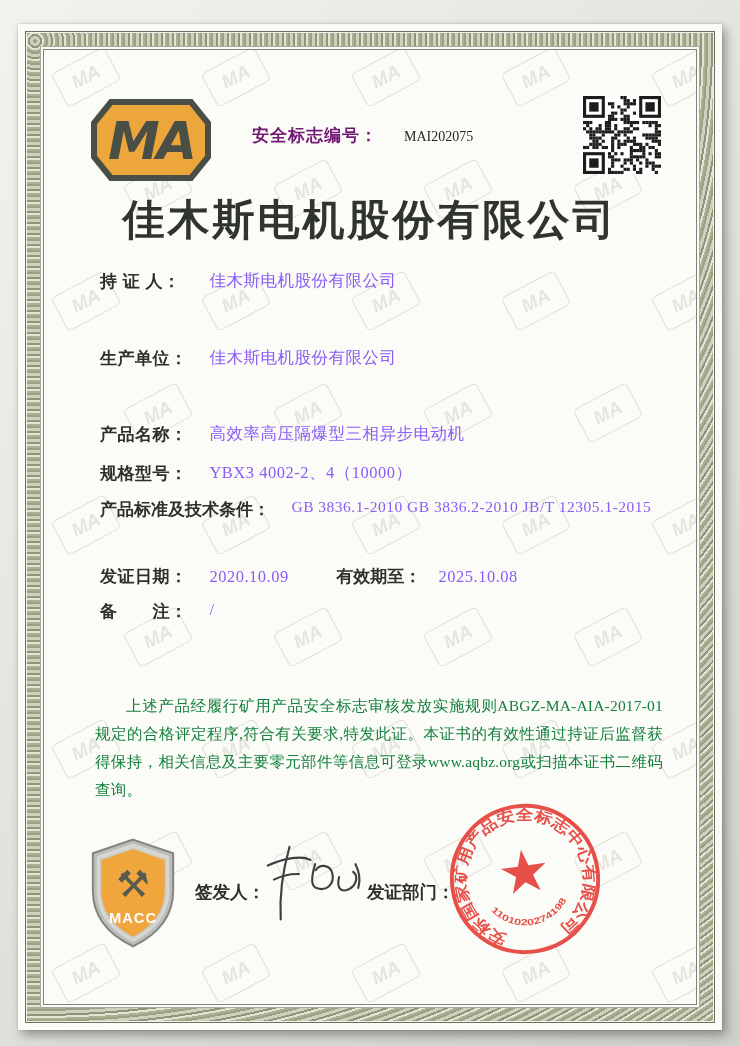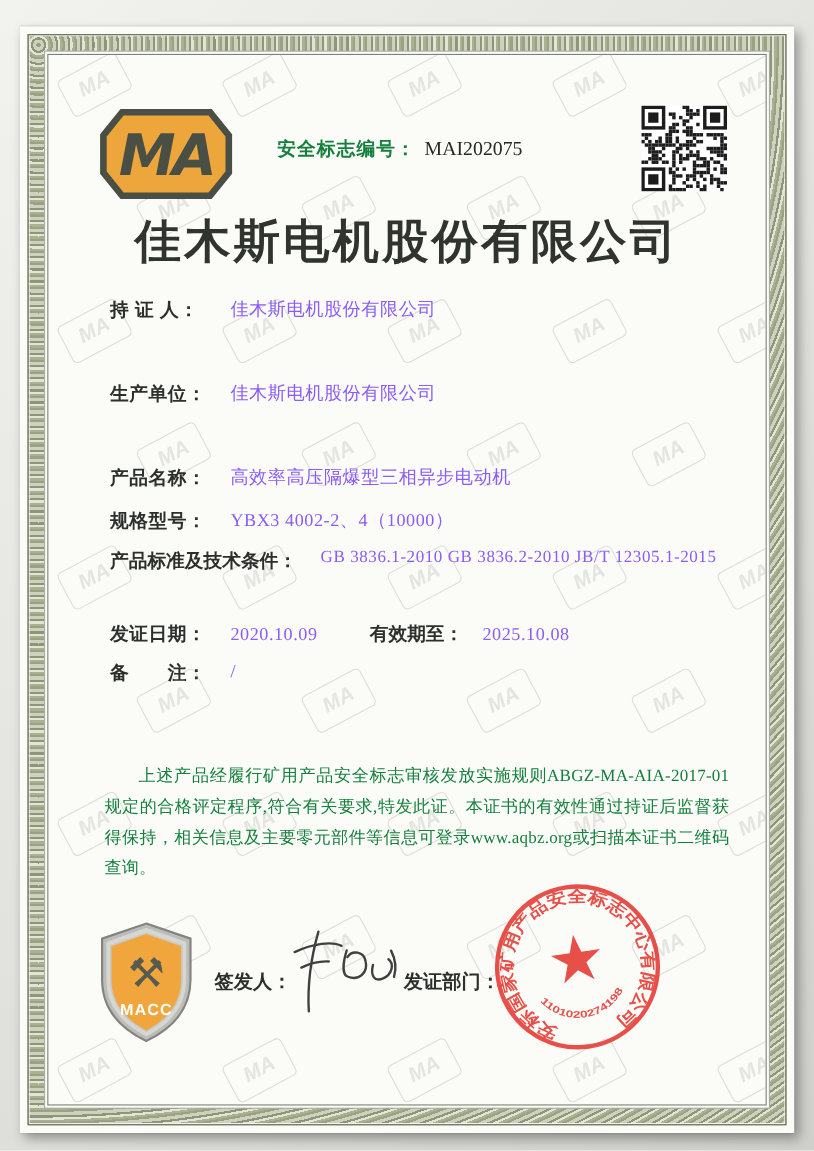--- a/index.html
+++ b/index.html
@@ -28,22 +28,22 @@
   .content{position:absolute;inset:0;}
   .wm-layer{position:absolute;inset:26px;overflow:hidden;pointer-events:none;}
   .wm{
     position:absolute;width:58px;height:36px;border:1.5px solid rgba(175,175,165,.38);
     border-radius:5px;transform:rotate(-28deg);
     display:flex;align-items:center;justify-content:center;
     color:rgba(180,180,170,.30);font-weight:bold;font-style:italic;font-size:19px;
   }
   .ma-badge{position:absolute;left:72px;top:74px;width:122px;height:84px;}
   .certno{position:absolute;left:234px;top:100px;white-space:nowrap;}
-  .certno .lab{font-weight:bold;font-size:17px;color:#15803d;letter-spacing:1px;}
-  .certno .val{font-family:"Liberation Serif",serif;font-size:18px;color:#262a26;margin-left:8px;}
+  .certno .lab{font-weight:bold;font-size:17px;color:#701a75;letter-spacing:1px;}
+  .certno .val{font-family:"Liberation Serif",serif;font-size:14px;color:#262a26;margin-left:26px;}
   .qr{position:absolute;left:565px;top:72px;width:78px;height:78px;background:#fff;}
   .title{
     position:absolute;left:0;top:168px;width:100%;text-align:center;
     font-family:"Liberation Serif","DejaVu Serif",serif;font-weight:bold;
     font-size:42px;color:#2f342f;letter-spacing:3px;
   }
   .row{position:absolute;left:82px;white-space:nowrap;}
   .row .lbl{
     display:inline-block;width:105px;font-weight:bold;font-size:17px;color:#2c302c;
     letter-spacing:.5px;vertical-align:top;

